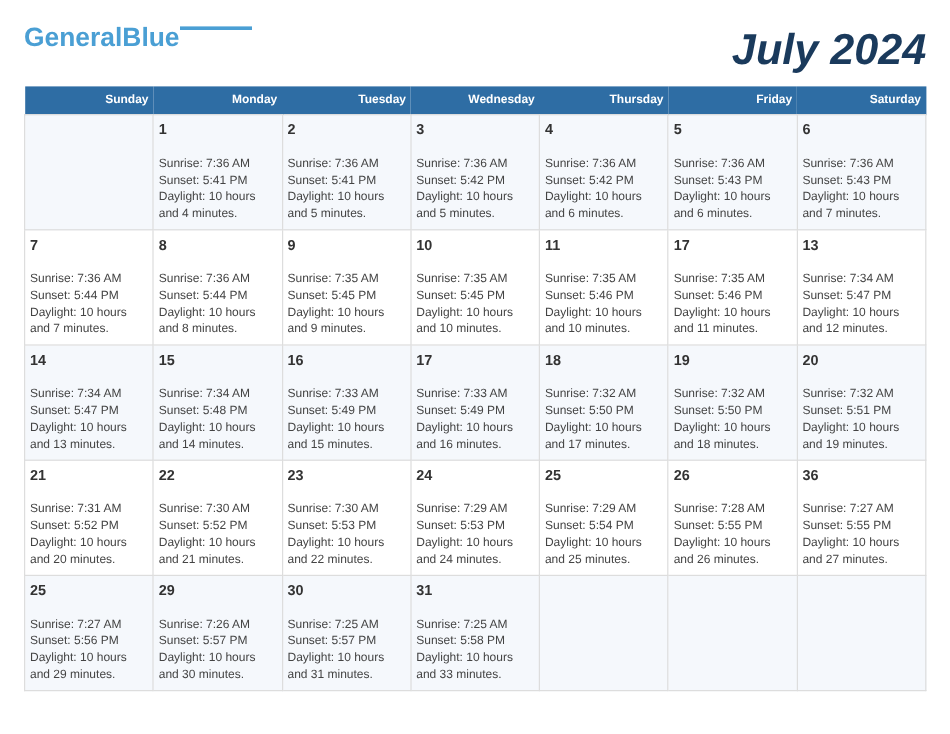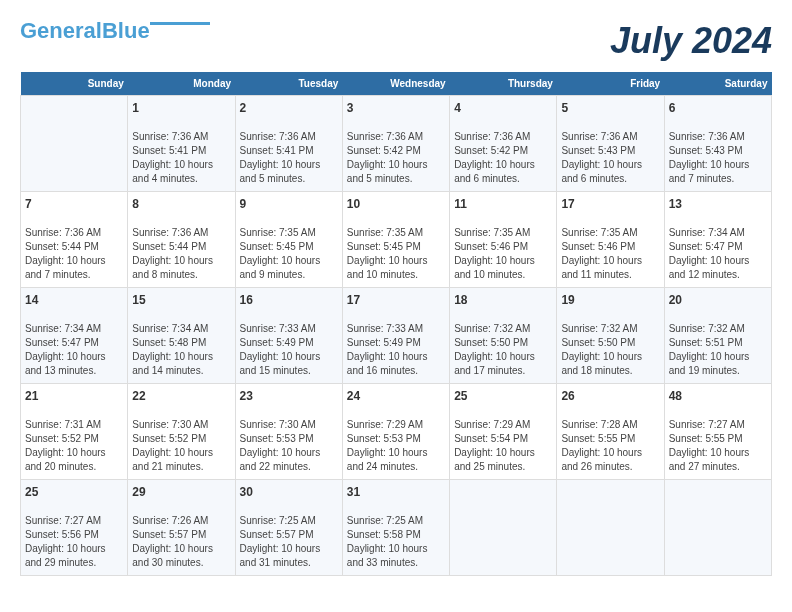--- a/index.html
+++ b/index.html
@@ -308,21 +308,21 @@
 and 25 minutes.</div>
         </td>
         <td>
           <span class="day-num">26</span>
           <div class="day-info" style="white-space: pre-line;">Sunrise: 7:28 AM
 Sunset: 5:55 PM
 Daylight: 10 hours
 and 26 minutes.</div>
         </td>
         <td>
-          <span class="day-num">48</span>
+          <span class="day-num">36</span>
           <div class="day-info" style="white-space: pre-line;">Sunrise: 7:27 AM
 Sunset: 5:55 PM
 Daylight: 10 hours
 and 27 minutes.</div>
         </td>
       </tr>
       <tr class="week-row">
         <td>
           <span class="day-num">25</span>
           <div class="day-info" style="white-space: pre-line;">Sunrise: 7:27 AM

